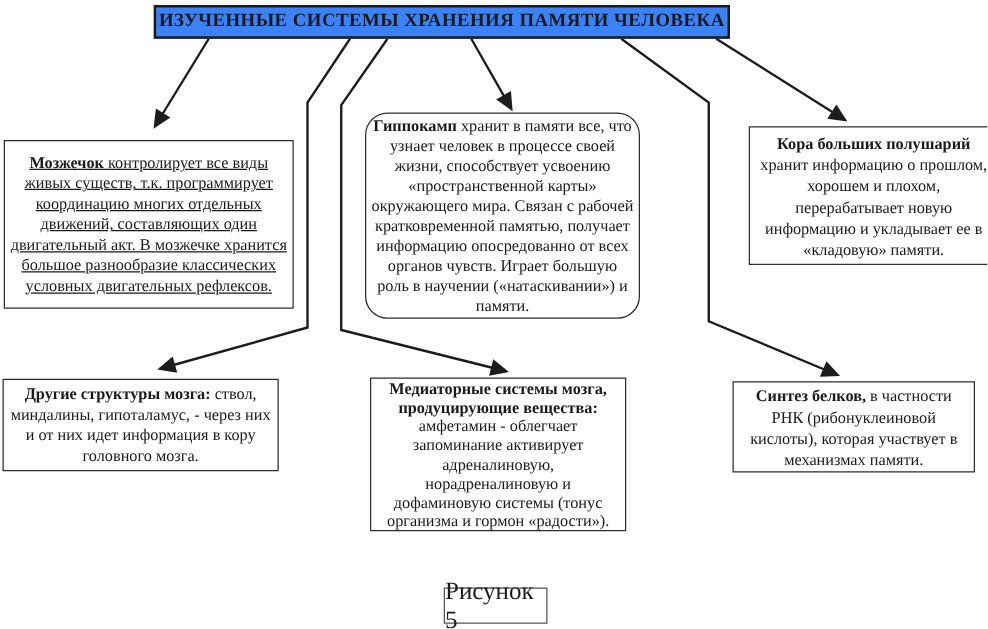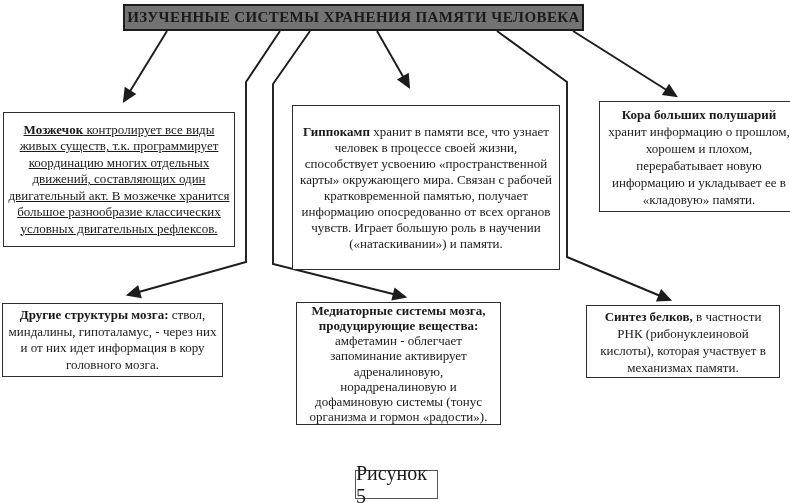--- a/index.html
+++ b/index.html
@@ -10,24 +10,24 @@
   .arrows{position:absolute;left:0;top:0;width:790px;height:503px;}
   .box{
     position:absolute;box-sizing:border-box;border:1.6px solid #2e2e2e;background:#ffffff;
     display:flex;align-items:center;justify-content:center;
     text-align:center;font-size:13px;line-height:16px;padding:2px 4px;
   }
   .box b{font-weight:bold;}
   .title-box{
     position:absolute;box-sizing:border-box;left:123px;top:4px;width:461px;height:27px;
     border:2px solid #1c1c1c;display:flex;align-items:center;justify-content:center;
-    font-weight:bold;font-size:15px;letter-spacing:0.4px;text-align:center;background:#737373;
+    font-weight:bold;font-size:15px;letter-spacing:0.4px;text-align:center;background:#3b82f6;
   }
   .cerebellum{left:3px;top:112px;width:232px;height:135px;line-height:16.4px;text-decoration:underline;}
-  .hippocampus{left:292px;top:105px;width:268px;height:165px;line-height:16px;}
+  .hippocampus{left:292px;top:90px;width:220px;height:165px;line-height:16px;border-radius:18px;}
   .cortex{left:599px;top:101px;width:200px;height:111px;line-height:17px;}
   .other{left:2px;top:303px;width:221px;height:74px;line-height:16.5px;}
   .mediator{left:296px;top:302px;width:205px;height:123px;line-height:15.2px;}
   .protein{left:586px;top:305px;width:194px;height:73px;line-height:17px;}
   .caption-box{
     position:absolute;box-sizing:border-box;left:355px;top:470px;width:83px;height:29px;
     border:1.4px solid #555;display:flex;align-items:center;justify-content:center;
     font-size:20px;background:#fff;
   }
 </style>

